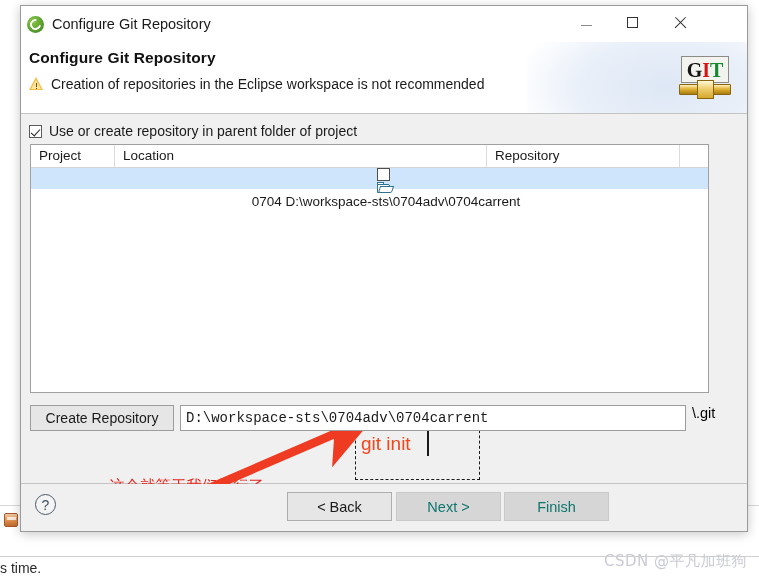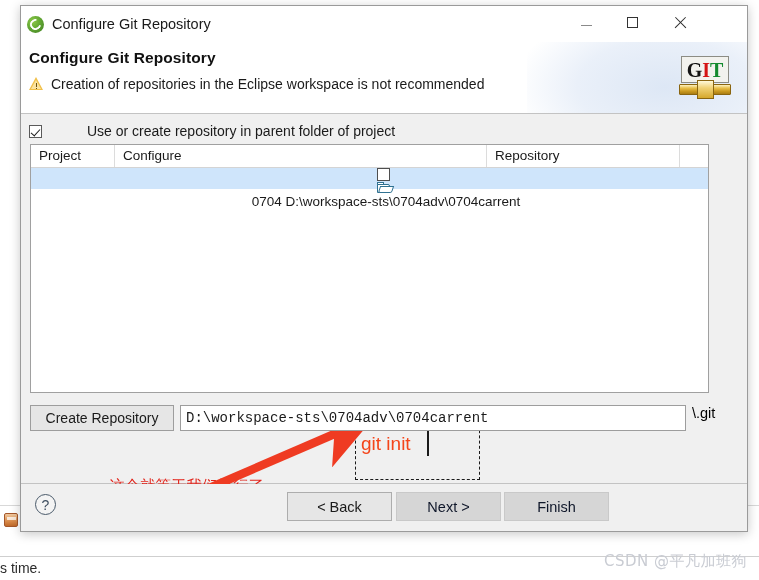--- a/index.html
+++ b/index.html
@@ -198,21 +198,21 @@
 
   
   #body-area {
     position: relative;
     height: 370px;
     background: #f0f0f0;
     border-bottom: 1px solid #c3c3c3;
   }
   #chk-row {
     position: absolute; left: 8px; top: 9px;
-    display: flex; align-items: center; gap: 38px;
+    display: flex; align-items: center;
   }
   .checkbox {
     width: 13px; height: 13px;
     background: #ffffff;
     border: 1px solid #5a5a5a;
     position: relative;
     flex: 0 0 auto;
   }
   .checkbox.checked::after {
     content: "";
@@ -396,21 +396,21 @@
     position: absolute; top: 8px;
     width: 105px; height: 29px;
     font-size: 14.5px;
     display: flex; align-items: center; justify-content: center;
     border: 1px solid #adadad;
     background: #e6e6e6;
     color: #1a1a1a;
     cursor: pointer;
   }
   .dlg-btn.disabled {
-    color: #0f172a;
+    color: #0f766e;
     background: #d6d6d6;
     border-color: #c9c9c9;
     cursor: default;
   }
   #btn-back   { left: 266px; }
   #btn-next   { left: 375px; }
   #btn-finish { left: 483px; }
   #btn-cancel { left: 592px; }
 
   
@@ -482,21 +482,21 @@
   <div id="body-area">
 
     <div id="chk-row">
       <div class="checkbox checked"></div>
       <div id="chk-label">Use or create repository in parent folder of project</div>
     </div>
 
     <div id="table-wrap">
       <div id="table-header">
         <div class="th c0">Project</div>
-        <div class="th c1">Configure</div>
+        <div class="th c1">Location</div>
         <div class="th c2">Repository</div>
         <div class="th c3"></div>
       </div>
       <div id="table-rows">
         <div class="trow">
           <div class="row-check"></div>
           <div class="folder-icon">
             <div class="tab"></div>
               <div class="back"></div>
               <div class="front"></div>

